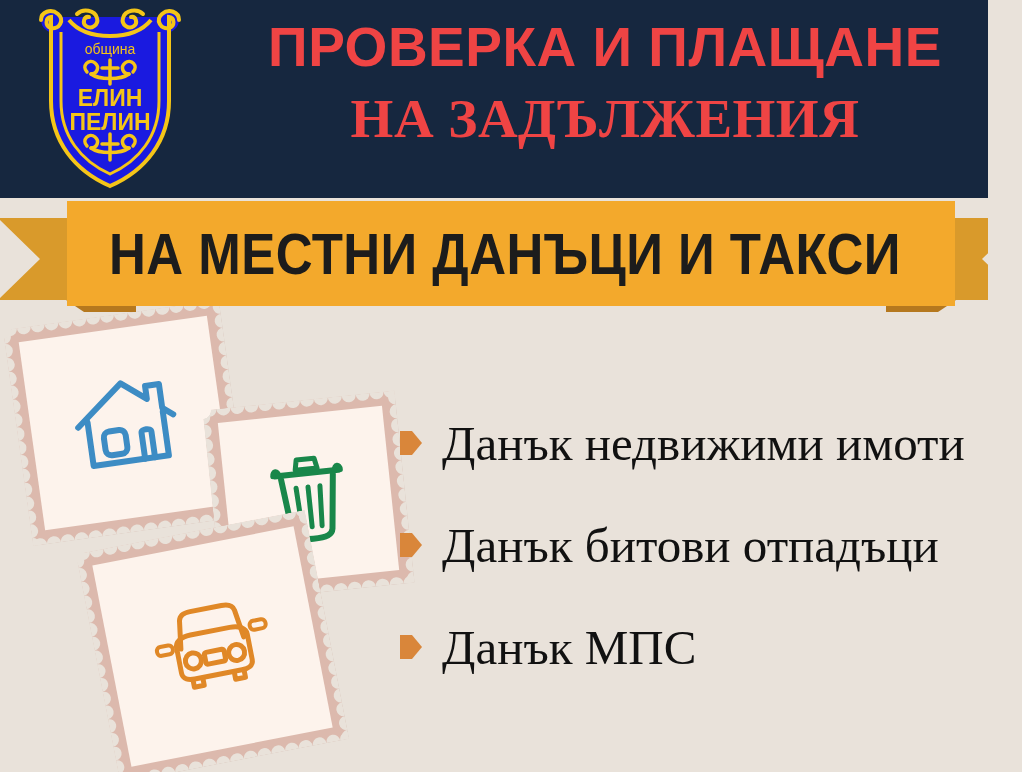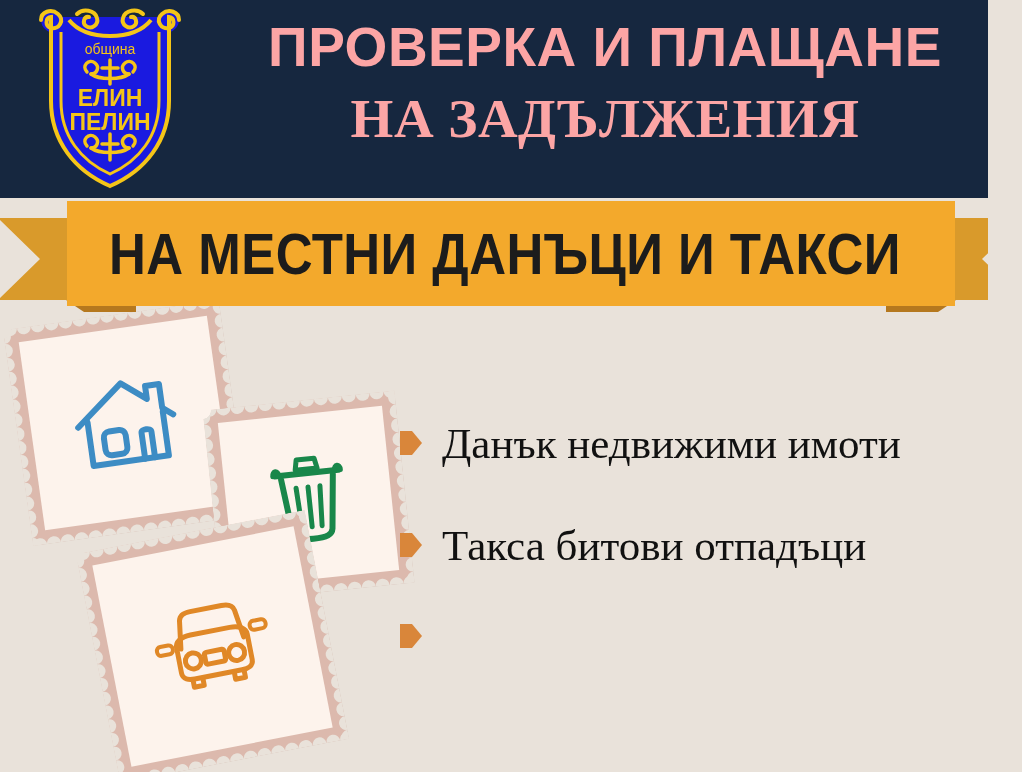--- a/index.html
+++ b/index.html
@@ -28,21 +28,21 @@
     position:absolute;left:195px;top:14px;width:820px;
     text-align:center;
     color:#ffffff;
   }
   .title-line{
     font-family:"Liberation Sans", sans-serif;
     font-weight:bold;
     font-size:55px;
     line-height:66px;
     letter-spacing:0.5px;
-    color:#fca5a5;
+    color:#ef4444;
     white-space:nowrap;
   }
   .title-line.l2{margin-top:6px;font-family:Liberation Serif, serif;}
 
   
   .ribbon{
     position:absolute;left:0;top:196px;width:1022px;height:118px;z-index:8;
   }
   .ribbon-tail{
     position:absolute;top:22px;height:82px;width:160px;
@@ -128,21 +128,21 @@
     width:22px;height:26px;flex:0 0 22px;margin-right:20px;
     position:relative;
   }
   .bullet i{
     display:block;width:22px;height:24px;
     background:#d9863a;
     clip-path:polygon(0 0,12px 0,22px 12px,12px 24px,0 24px);
   }
   .list-label{
     font-family:"Liberation Serif", serif;
-    font-size:43px;
+    font-size:49px;
     line-height:48px;
     color:#111111;
     white-space:nowrap;
   }
 </style>
 </head>
 <body>
 
 <div class="poster">
 
@@ -438,23 +438,24 @@
       <span class="bullet">
           <i></i>
         </span>
       <span class="list-label">Данък недвижими имоти</span>
     </div>
 
     <div class="list-item">
       <span class="bullet">
           <i></i>
         </span>
-      <span class="list-label">Такса битови отпадъци</span>
+      <span class="list-label">Данък битови отпадъци</span>
     </div>
 
     <div class="list-item">
       <span class="bullet">
           <i></i>
         </span>
+      <span class="list-label">Данък МПС</span>
     </div>
   </div>
 
 </div>
 
 </body></html>

